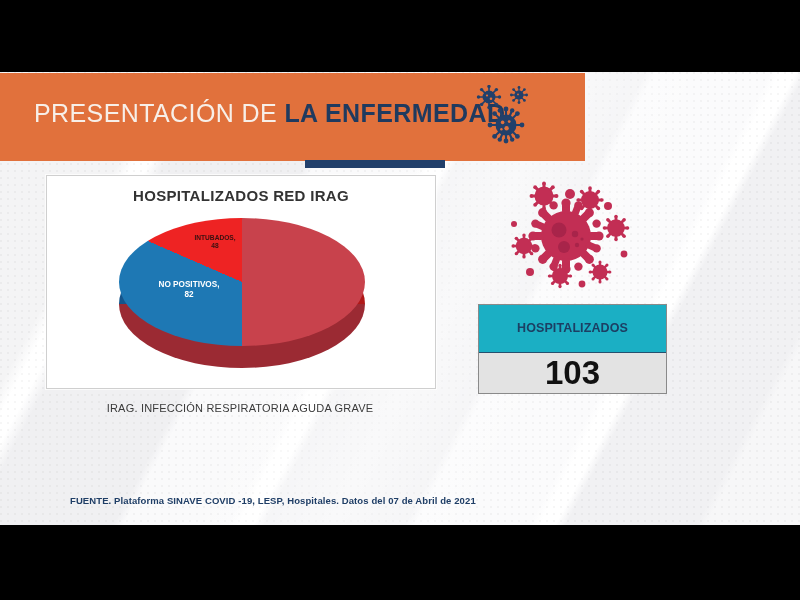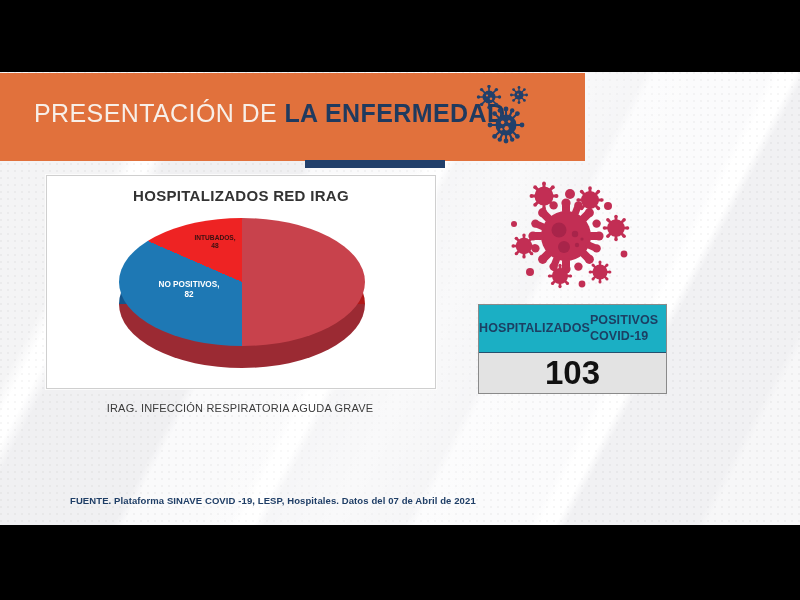--- a/index.html
+++ b/index.html
@@ -563,21 +563,20 @@
           <circle cx="124" cy="74" r="3.4"></circle>
           <circle cx="14" cy="44" r="3"></circle>
           <circle cx="82" cy="104" r="3.4"></circle>
         </g>
       </svg>
     </div>
 
     <div id="stat-box">
       <div id="stat-header">
         <span>HOSPITALIZADOS</span>
-        <span>POSITIVOS COVID-19</span>
       </div>
       <div id="stat-value">103</div>
     </div>
 
     <div id="source-line">FUENTE. Plataforma SINAVE COVID -19, LESP, Hospitales.  Datos del 07 de Abril de 2021</div>
 
   </div>
 </div>
 
 </body></html>

